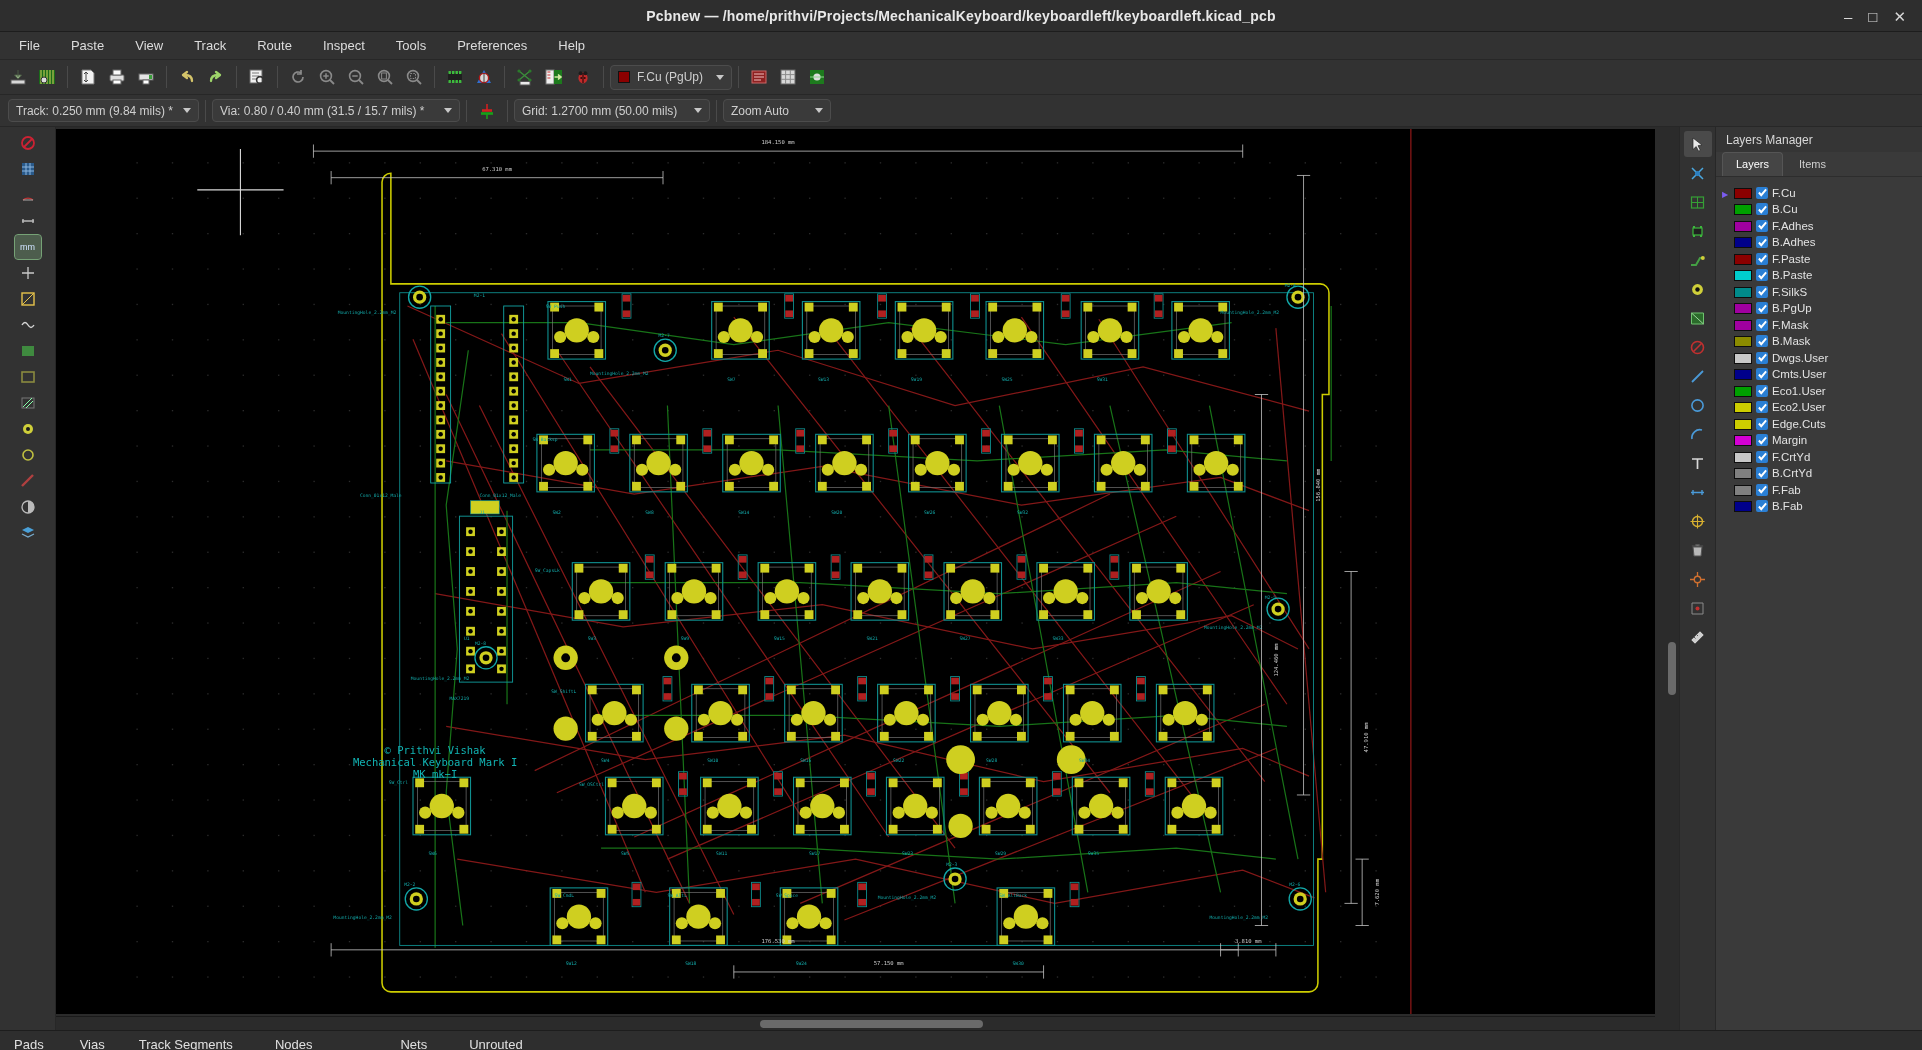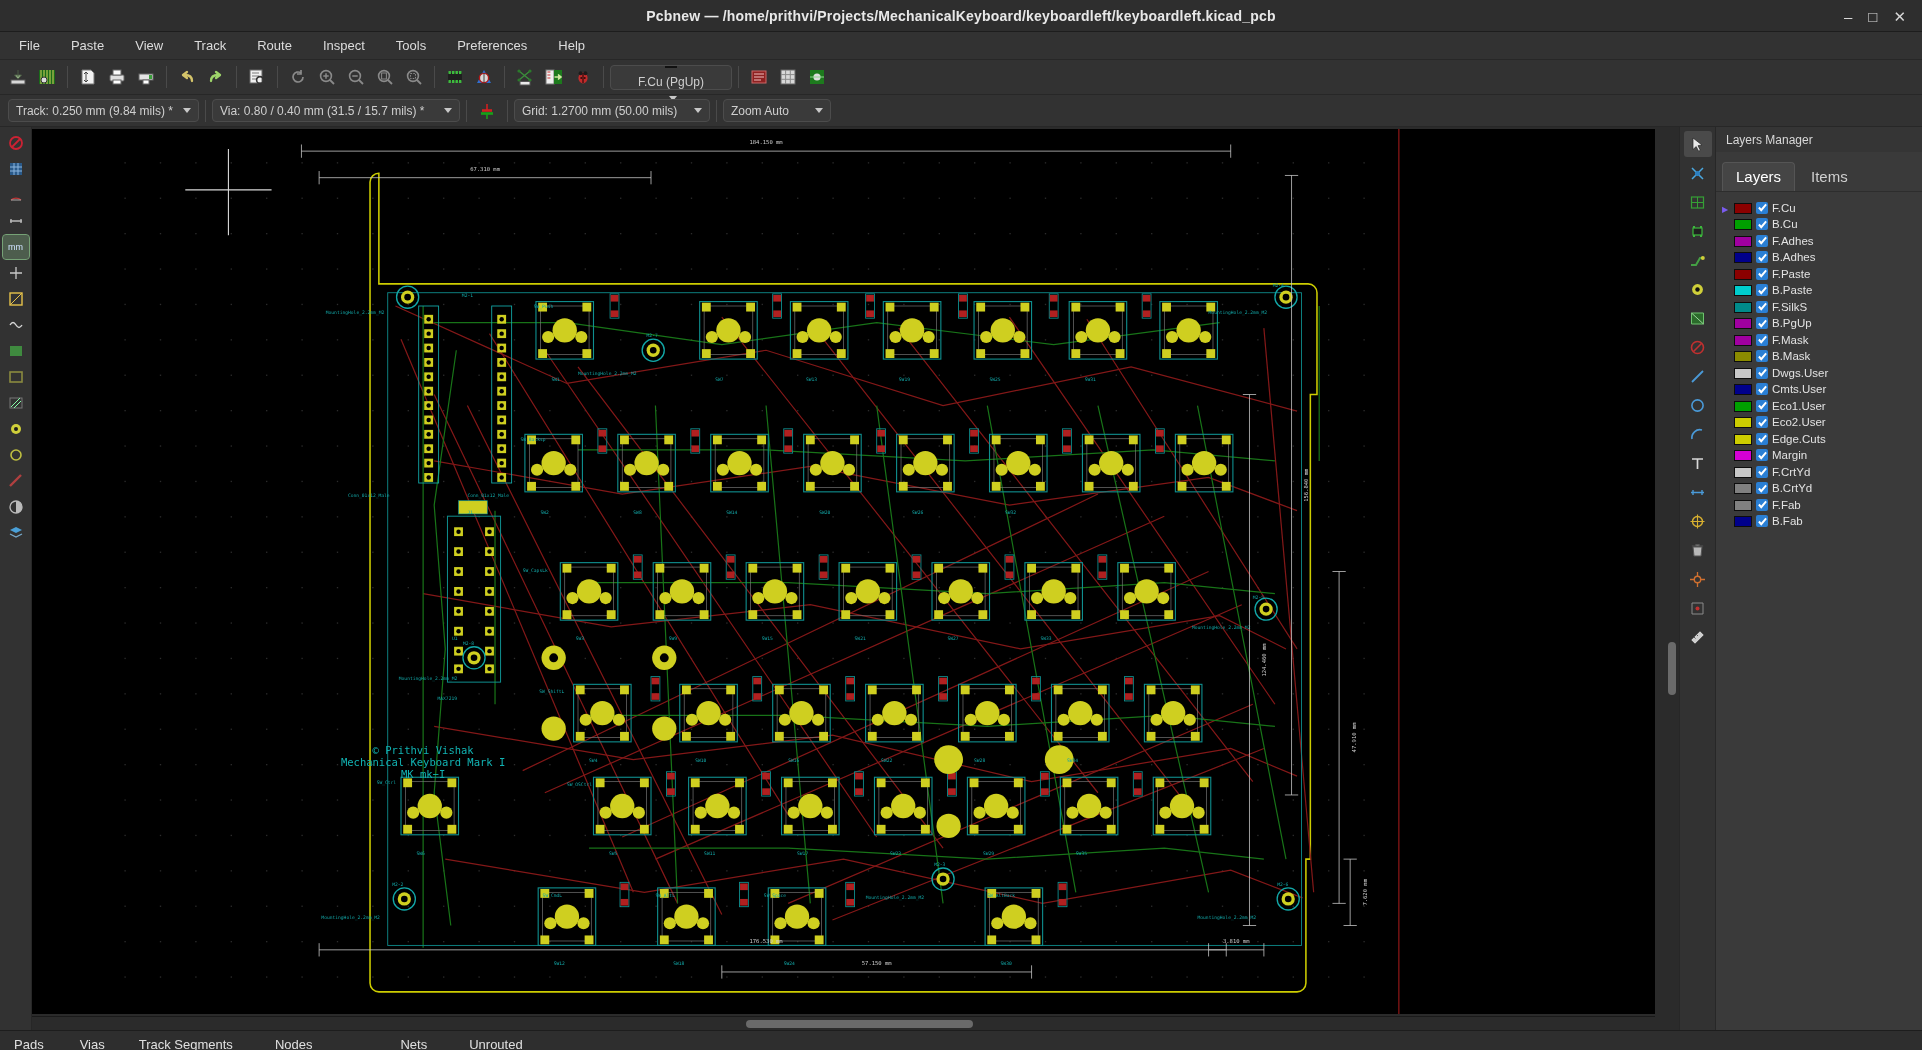--- a/index.html
+++ b/index.html
@@ -34,21 +34,21 @@
            display:flex; align-items:center; padding:0 7px; gap:7px;
            font-size:12px; color:#cfcfcf; cursor:pointer; white-space:nowrap; }
   .caret { width:0;height:0;border-left:4px solid transparent;border-right:4px solid transparent;
            border-top:5px solid #c8c8c8; margin-left:3px; }
   .swatch { width:12px; height:12px; border:1px solid #111; }
 
   
   #workarea { display:flex; height:903px; background:#1c1c1c; }
 
   
-  #leftrail { width:32px; background:#323232; border-right:1px solid #272727;
+  #leftrail { width:56px; background:#323232; border-right:1px solid #272727;
               display:flex; flex-direction:column; align-items:center; padding-top:4px; gap:2px; }
   .lbtn { width:26px; height:24px; display:flex; align-items:center; justify-content:center;
           border-radius:3px; cursor:pointer; font-size:11px; color:#bdbdbd; }
   .lbtn.active { background:#4d5d4d; outline:1px solid #76a276; }
 
   
   #canvaswrap { flex:1; position:relative; background:#2b2b2b; padding:2px 0 0 0; }
   #canvas { position:absolute; left:0; top:2px; right:24px; bottom:16px;
             background:#000; overflow:hidden; }
   #hscroll { position:absolute; left:0; right:24px; bottom:0; height:14px;
@@ -64,22 +64,22 @@
                display:flex; flex-direction:column; align-items:center; padding-top:4px; gap:3px; }
   .rbtn { width:28px; height:26px; display:flex; align-items:center; justify-content:center;
           border-radius:3px; cursor:pointer; }
 
   
   #layersmgr { width:207px; background:#3a3a3a; border-left:1px solid #272727;
                display:flex; flex-direction:column; }
   #lm-title { font-size:12px; padding:6px 8px 5px 10px; color:#d8d8d8; background:#353535; }
   #lm-tabs { display:flex; padding:0 0 0 6px; background:#3a3a3a; gap:2px;
              border-bottom:1px solid #2d2d2d; }
-  .lm-tab { font-size:15px; padding:5px 13px 6px; color:#cfcfcf; cursor:pointer;
-            border:1px solid transparent; border-bottom:none; border-radius:4px 4px 0 0;margin-top:10px; }
+  .lm-tab { font-size:11px; padding:5px 13px 6px; color:#cfcfcf; cursor:pointer;
+            border:1px solid transparent; border-bottom:none; border-radius:4px 4px 0 0; }
   .lm-tab.sel { background:#454545; border-color:#555; color:#fff; }
   #lm-list { flex:1; overflow:auto; padding:5px 0 0 4px; }
   .lrow { display:flex; align-items:flex-end; height:16.5px; gap:4px; padding-left:2px; cursor:pointer; }
   .arrow { width:8px; font-size:8px; color:#7b68ee; line-height:1; }
   .arrow.on::before { content:"\25B6"; color:#7b5cf0; }
   .lcolor { width:18px; height:11px; border:1px solid #0d0d0d; flex:none; }
   .lchk { width:12px; height:12px; background:#2a7fd4; border-radius:2px; flex:none;
           display:flex; align-items:center; justify-content:center; }
   .lchk svg { width:9px; height:9px; }
   .lname { font-size:11.5px; color:#e2e2e2; white-space:nowrap; }
@@ -256,21 +256,21 @@
     <svg class="icon" width="20" height="20" viewBox="0 0 20 20">
       <ellipse cx="10" cy="11" rx="4.6" ry="5.4" fill="#c22b2b"></ellipse>
       <path d="M10 6v10" stroke="#2a0a0a" stroke-width="1.2"></path>
       <circle cx="7.6" cy="6.2" r="2" fill="#1c1c1c"></circle>
         <circle cx="12.4" cy="6.2" r="2" fill="#1c1c1c"></circle>
       <circle cx="8.2" cy="11" r=".9" fill="#2a0a0a"></circle>
         <circle cx="11.8" cy="11" r=".9" fill="#2a0a0a"></circle>
     </svg>
     </div>
   <div class="tsep"></div>
-  <div class="combo" style="height:25px;min-width:122px;flex-direction:column;">
+  <div class="combo" style="height:25px;min-width:122px;">
     <span class="swatch" style="background: rgb(139, 0, 0);"></span>
     <span style="flex:1">F.Cu (PgUp)</span>
     <span class="caret"></span>
   </div>
   <div class="tsep"></div>
   <div class="tbtn">
     <svg class="icon" width="20" height="20" viewBox="0 0 20 20">
       <rect x="3" y="4" width="14" height="12" fill="#8d2121" stroke="#c66"></rect>
       <path d="M5 7h10M5 10h10M5 13h7" stroke="#f0c0c0"></path>
     </svg>

